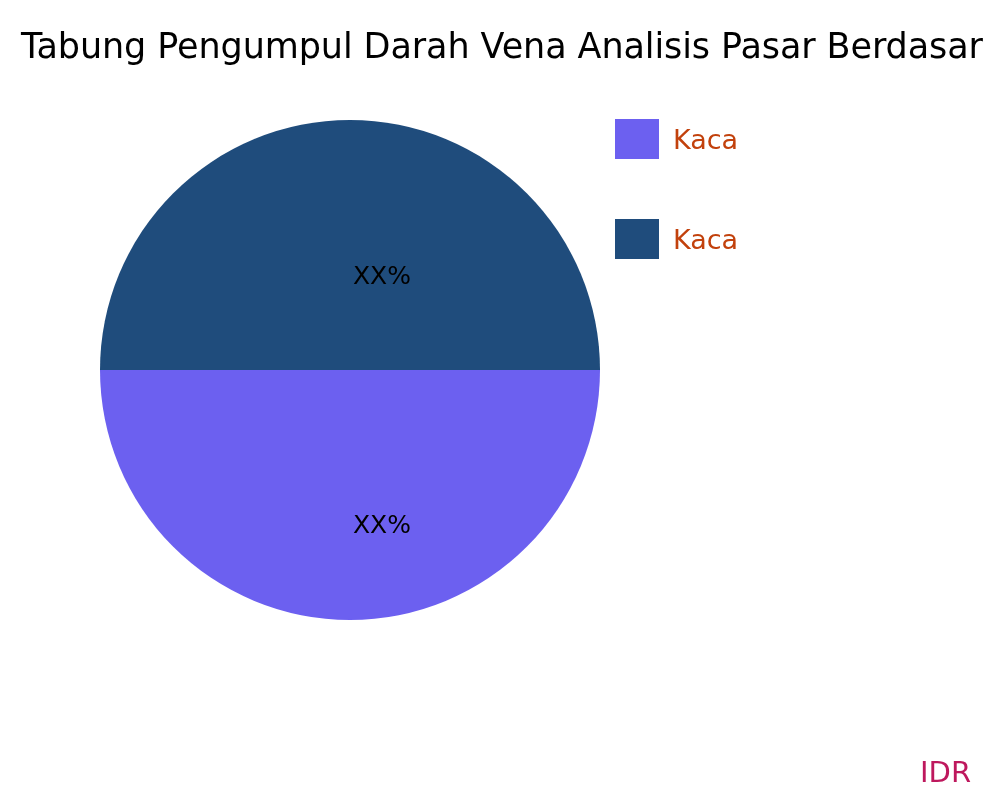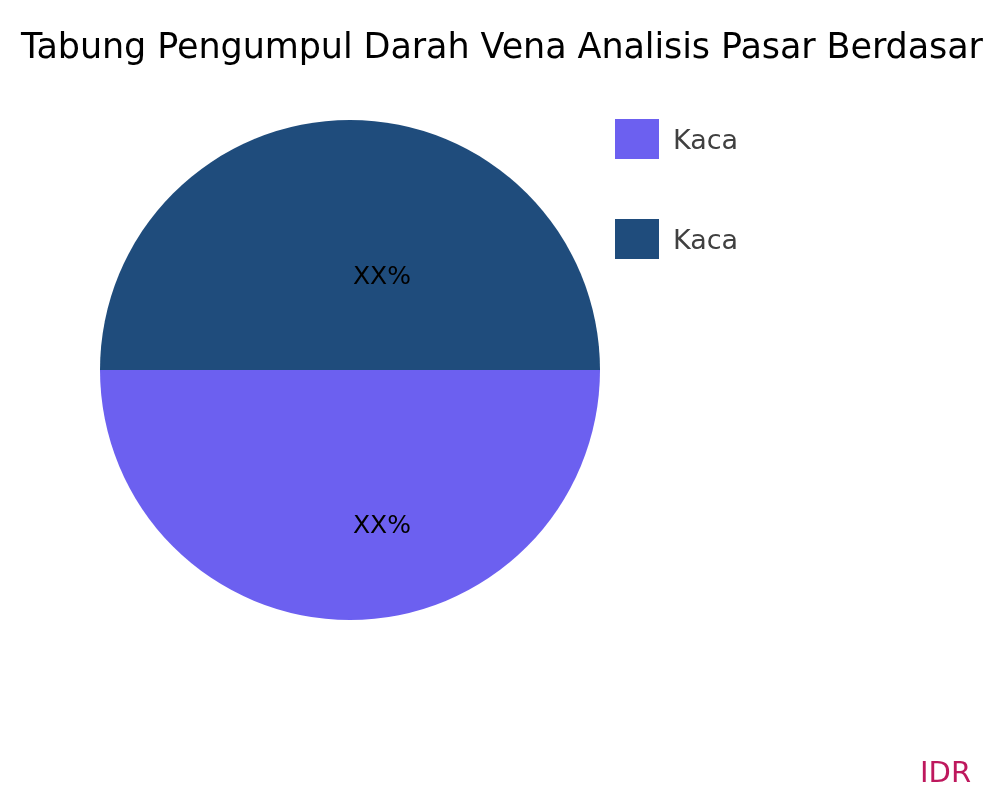--- a/index.html
+++ b/index.html
@@ -82,21 +82,21 @@
     top: 0;
     width: 44px;
     height: 40px;
   }
   .legend-label {
     position: absolute;
     left: 58px;
     top: 50%;
     transform: translateY(-50%);
     font-size: 27px;
-    color: #404040;
+    color: #c2410c;
     white-space: nowrap;
     font-family: "DejaVu Sans", sans-serif;
   }
 
   
   #footer-note {
     position: absolute;
     left: 920px;
     top: 755px;
     font-size: 29px;

